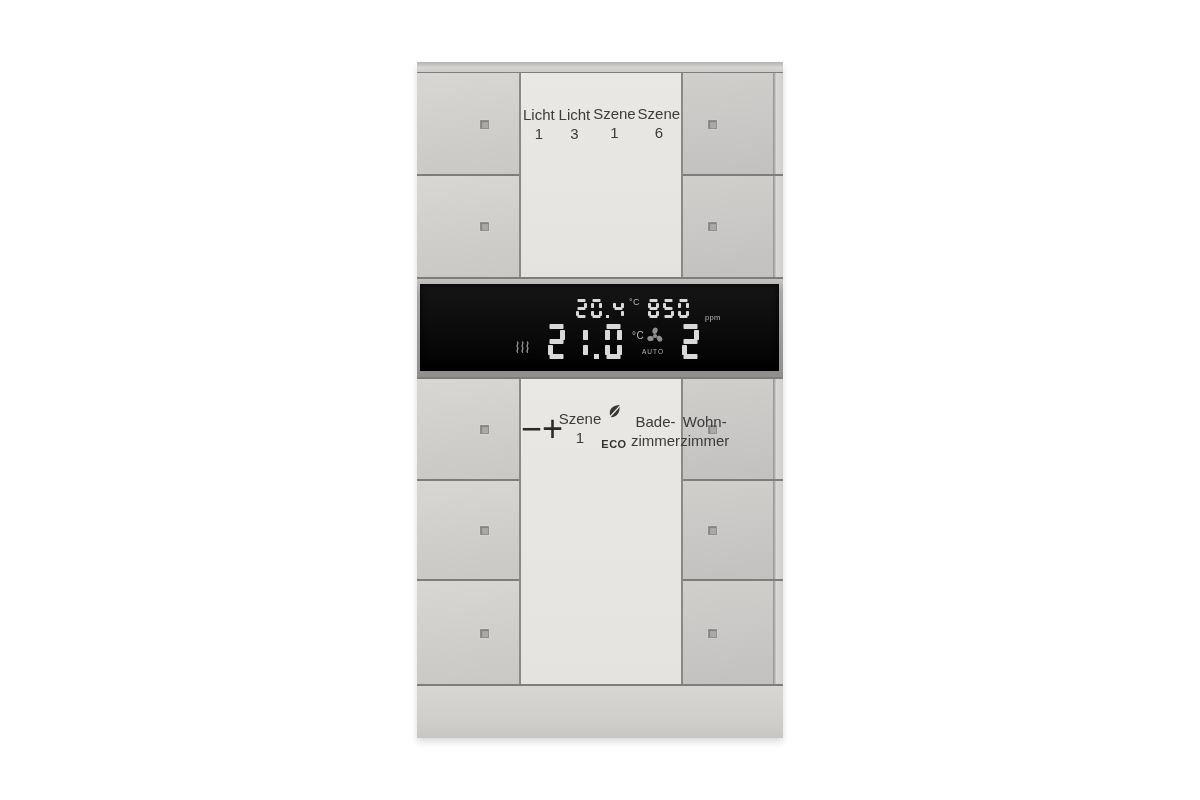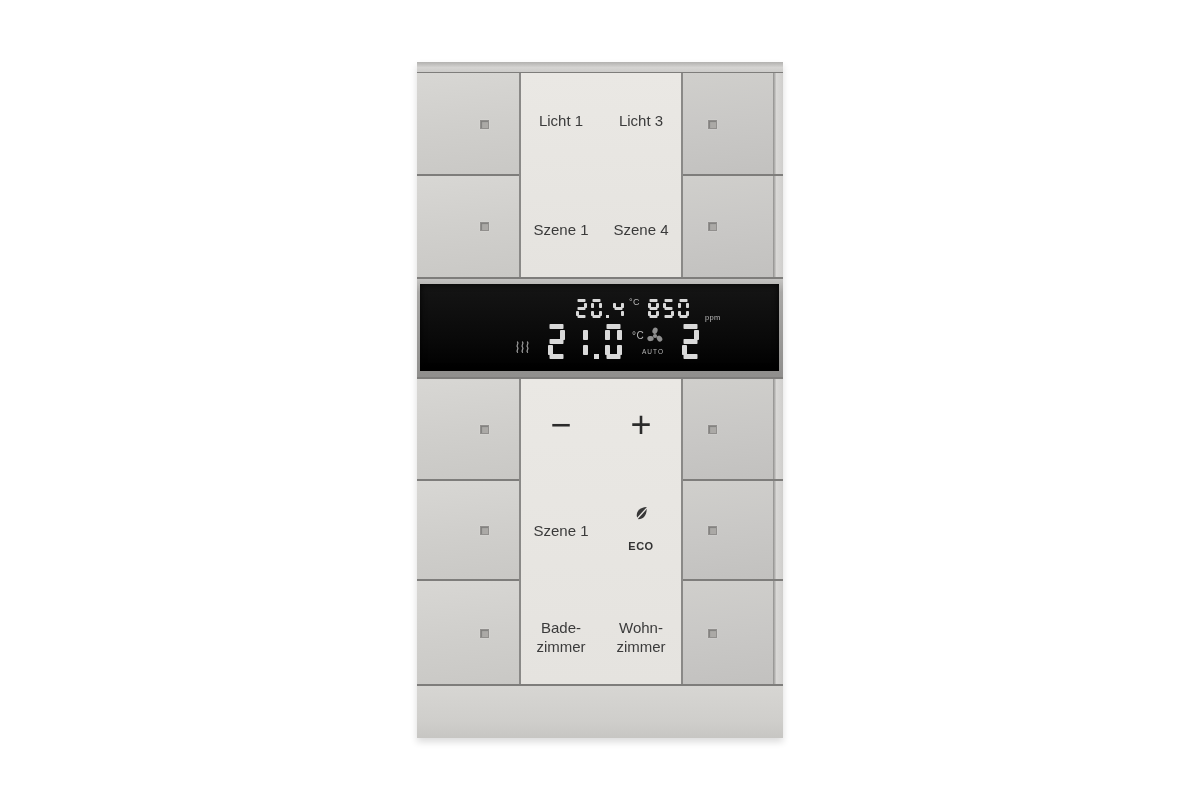--- a/index.html
+++ b/index.html
@@ -18,21 +18,21 @@
   
   .btn{background:linear-gradient(173deg,#d8d7d4 0%,#d0cfcc 50%,#c9c8c5 100%);}
   .btn.right{background:linear-gradient(173deg,#d0cfcc 0%,#c9c8c6 50%,#c2c1bf 100%);}
   .ind{position:absolute;width:7px;height:7px;background:#aba9a6;border:1px solid #918f8d;
        box-shadow:inset 1px 1px 1px rgba(0,0,0,.25), 0 0 1px rgba(255,255,255,.5);}
   
   .sliver{width:10px;background:linear-gradient(90deg,#8f8e8c 0,#d9d8d6 35%,#cfcecc 100%);}
   
   .center-panel{background:linear-gradient(180deg,#eae8e4 0%,#e5e3df 100%);
                 border-left:2px solid #8a8987;border-right:2px solid #8a8987;
-                box-sizing:border-box;display:flex;flex-direction:column;gap:13px;}
+                box-sizing:border-box;display:flex;flex-direction:row;}
   .lblrow{display:flex;}
   .half{width:50%;display:flex;flex-direction:column;align-items:center;justify-content:center;
         color:#3b3b3b;font-size:15px;line-height:19px;text-align:center;}
   .half.sign{font-size:36px;font-weight:300;color:#2b2b2b;line-height:36px;}
   .eco-text{font-size:11px;font-weight:bold;letter-spacing:.5px;color:#333;margin-top:15px;}
   
   .display{left:0;top:215px;width:366px;height:101px;
            background:linear-gradient(180deg,#c9c8c6 0%,#a9a8a6 15%,#8f8e8c 100%);}
   .lcd{position:absolute;left:3px;top:7px;width:359px;height:87px;
        background:linear-gradient(180deg,#151515 0%,#0a0a0a 60%,#000 100%);
@@ -67,21 +67,21 @@
     </div>
     <div class="abs sliver" style="left:356px;top:10px;height:205px;"></div>
 
     <div class="abs center-panel" style="left:102px;top:10px;width:164px;height:205px;">
       <div class="lblrow" style="height:103px;">
         <div class="half">Licht 1</div>
         <div class="half">Licht 3</div>
       </div>
       <div class="lblrow" style="height:102px;">
         <div class="half">Szene 1</div>
-        <div class="half">Szene 4</div>
+        <div class="half">Szene 6</div>
       </div>
     </div>
 
     <div class="abs hline" style="left:0;top:112px;width:102px;"></div>
     <div class="abs hline" style="left:266px;top:112px;width:100px;"></div>
     <div class="abs hline" style="left:0;top:10px;width:366px;height:1px;"></div>
 
     <div class="abs display">
       <div class="lcd">
 

